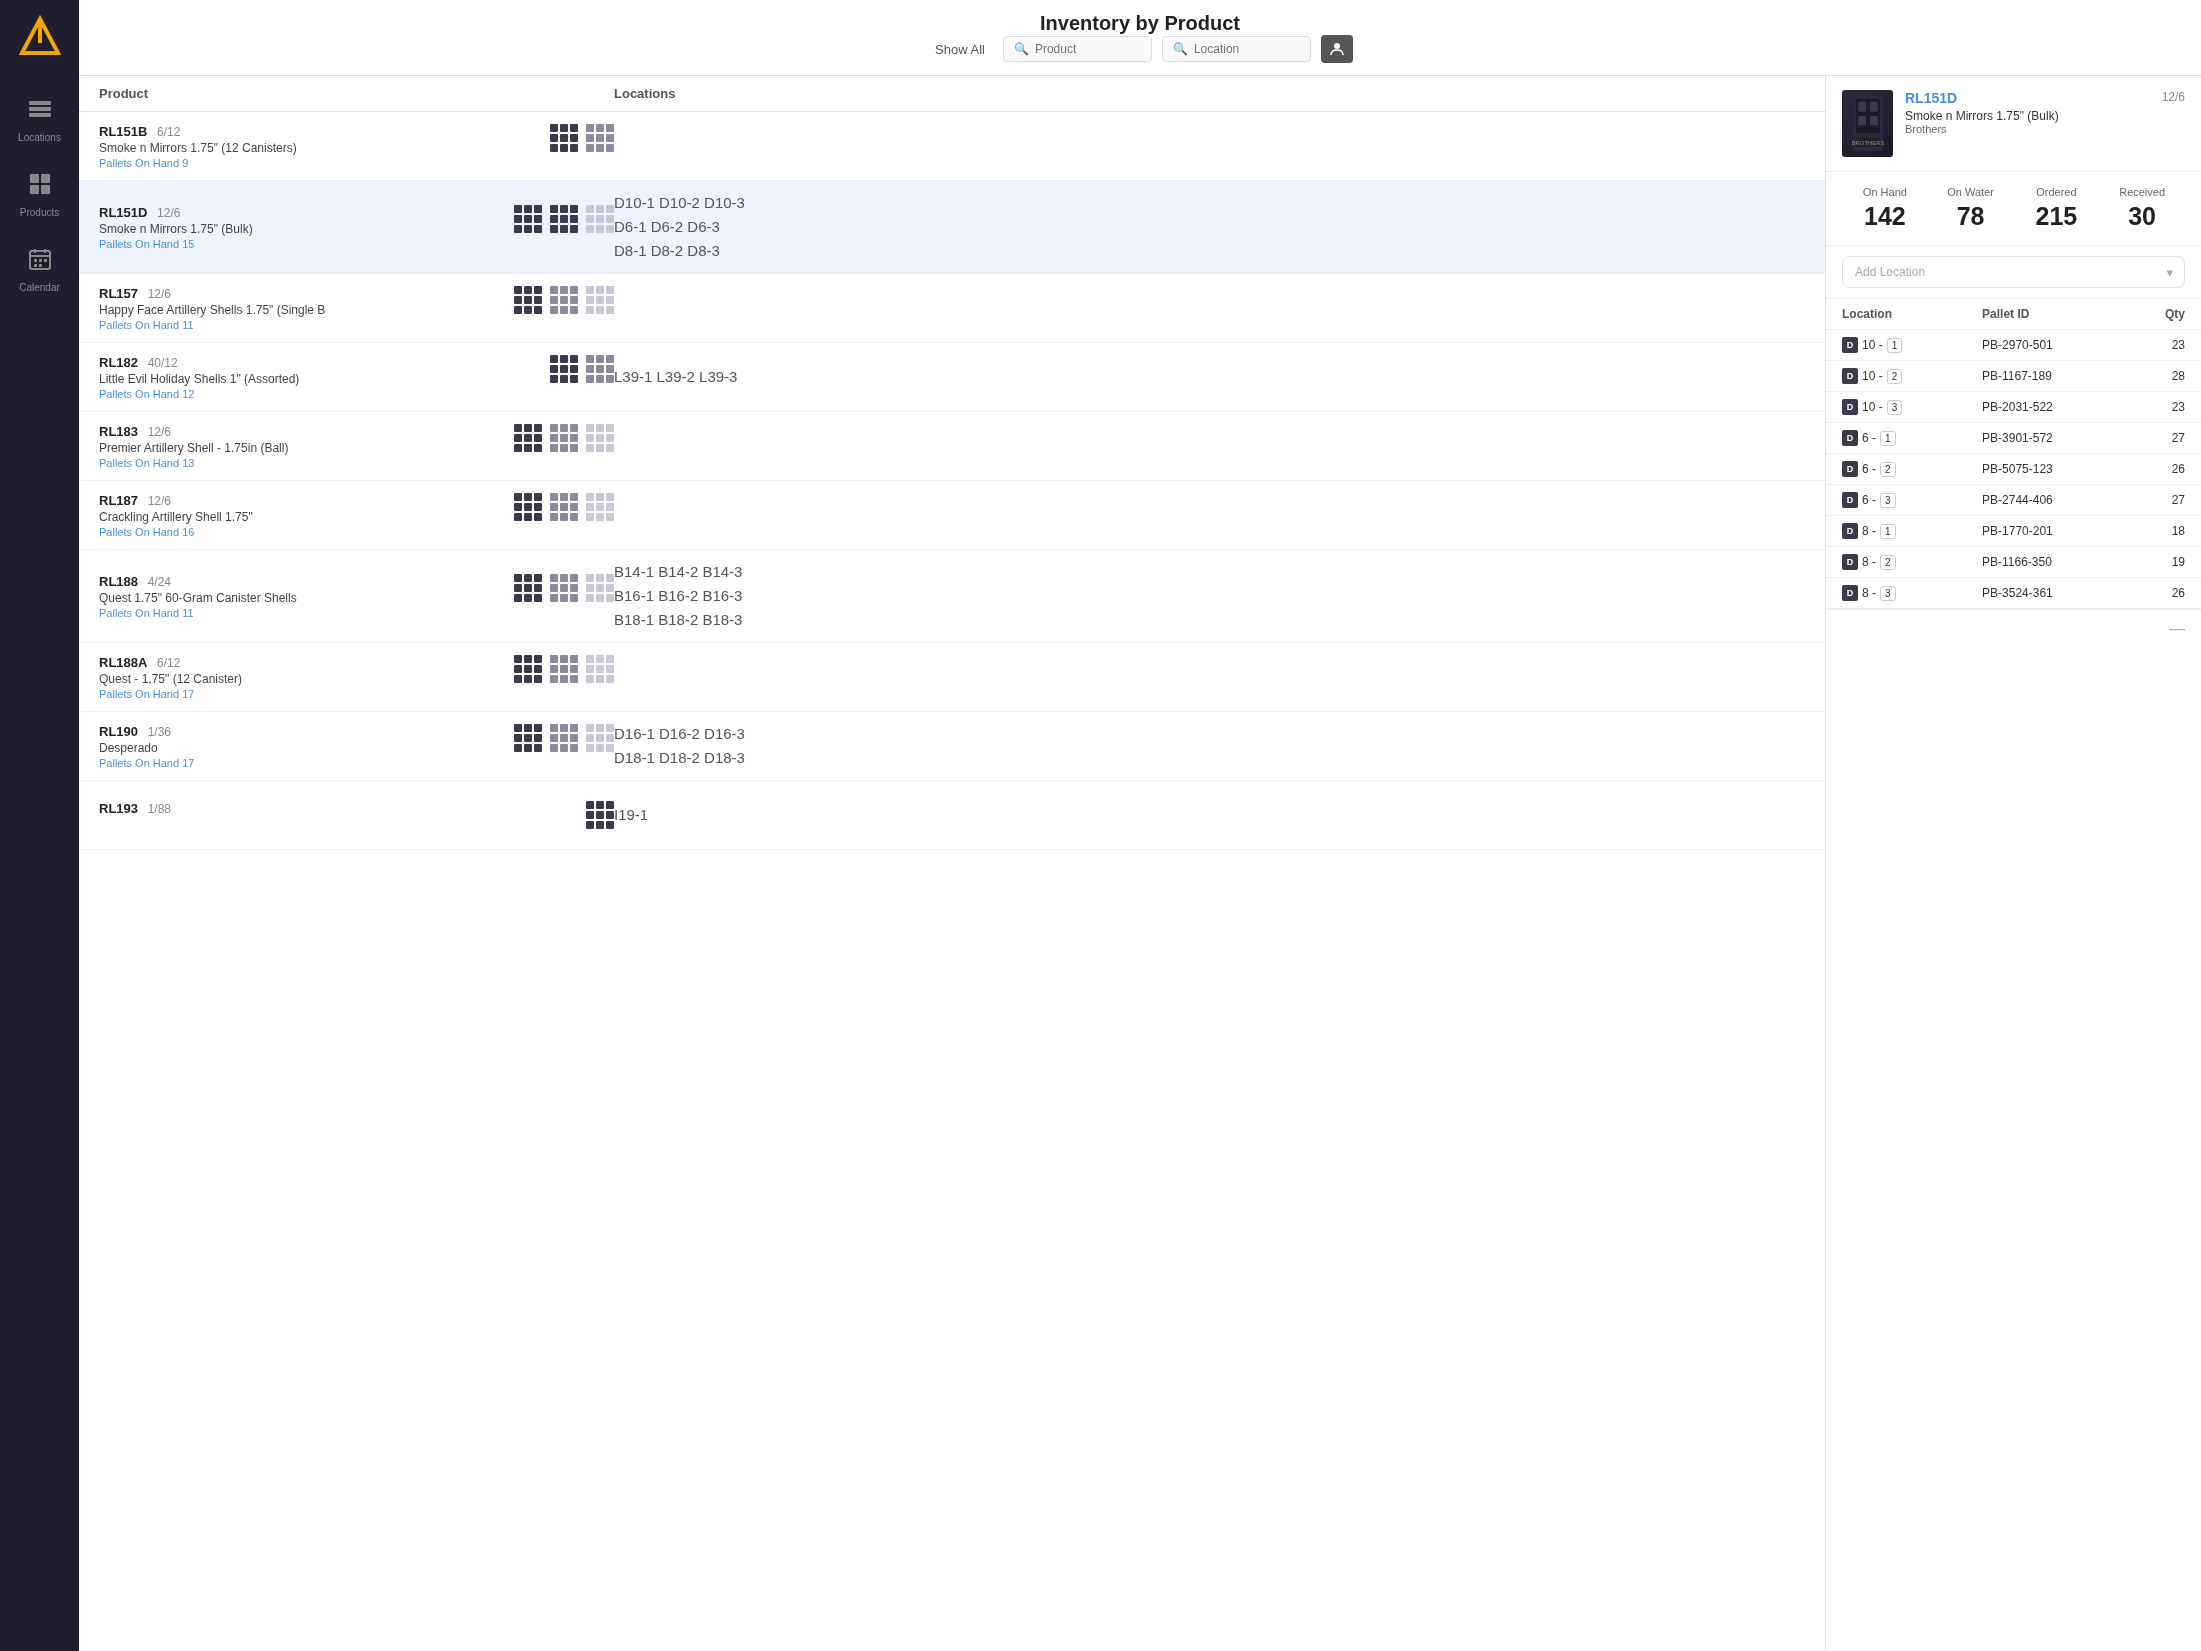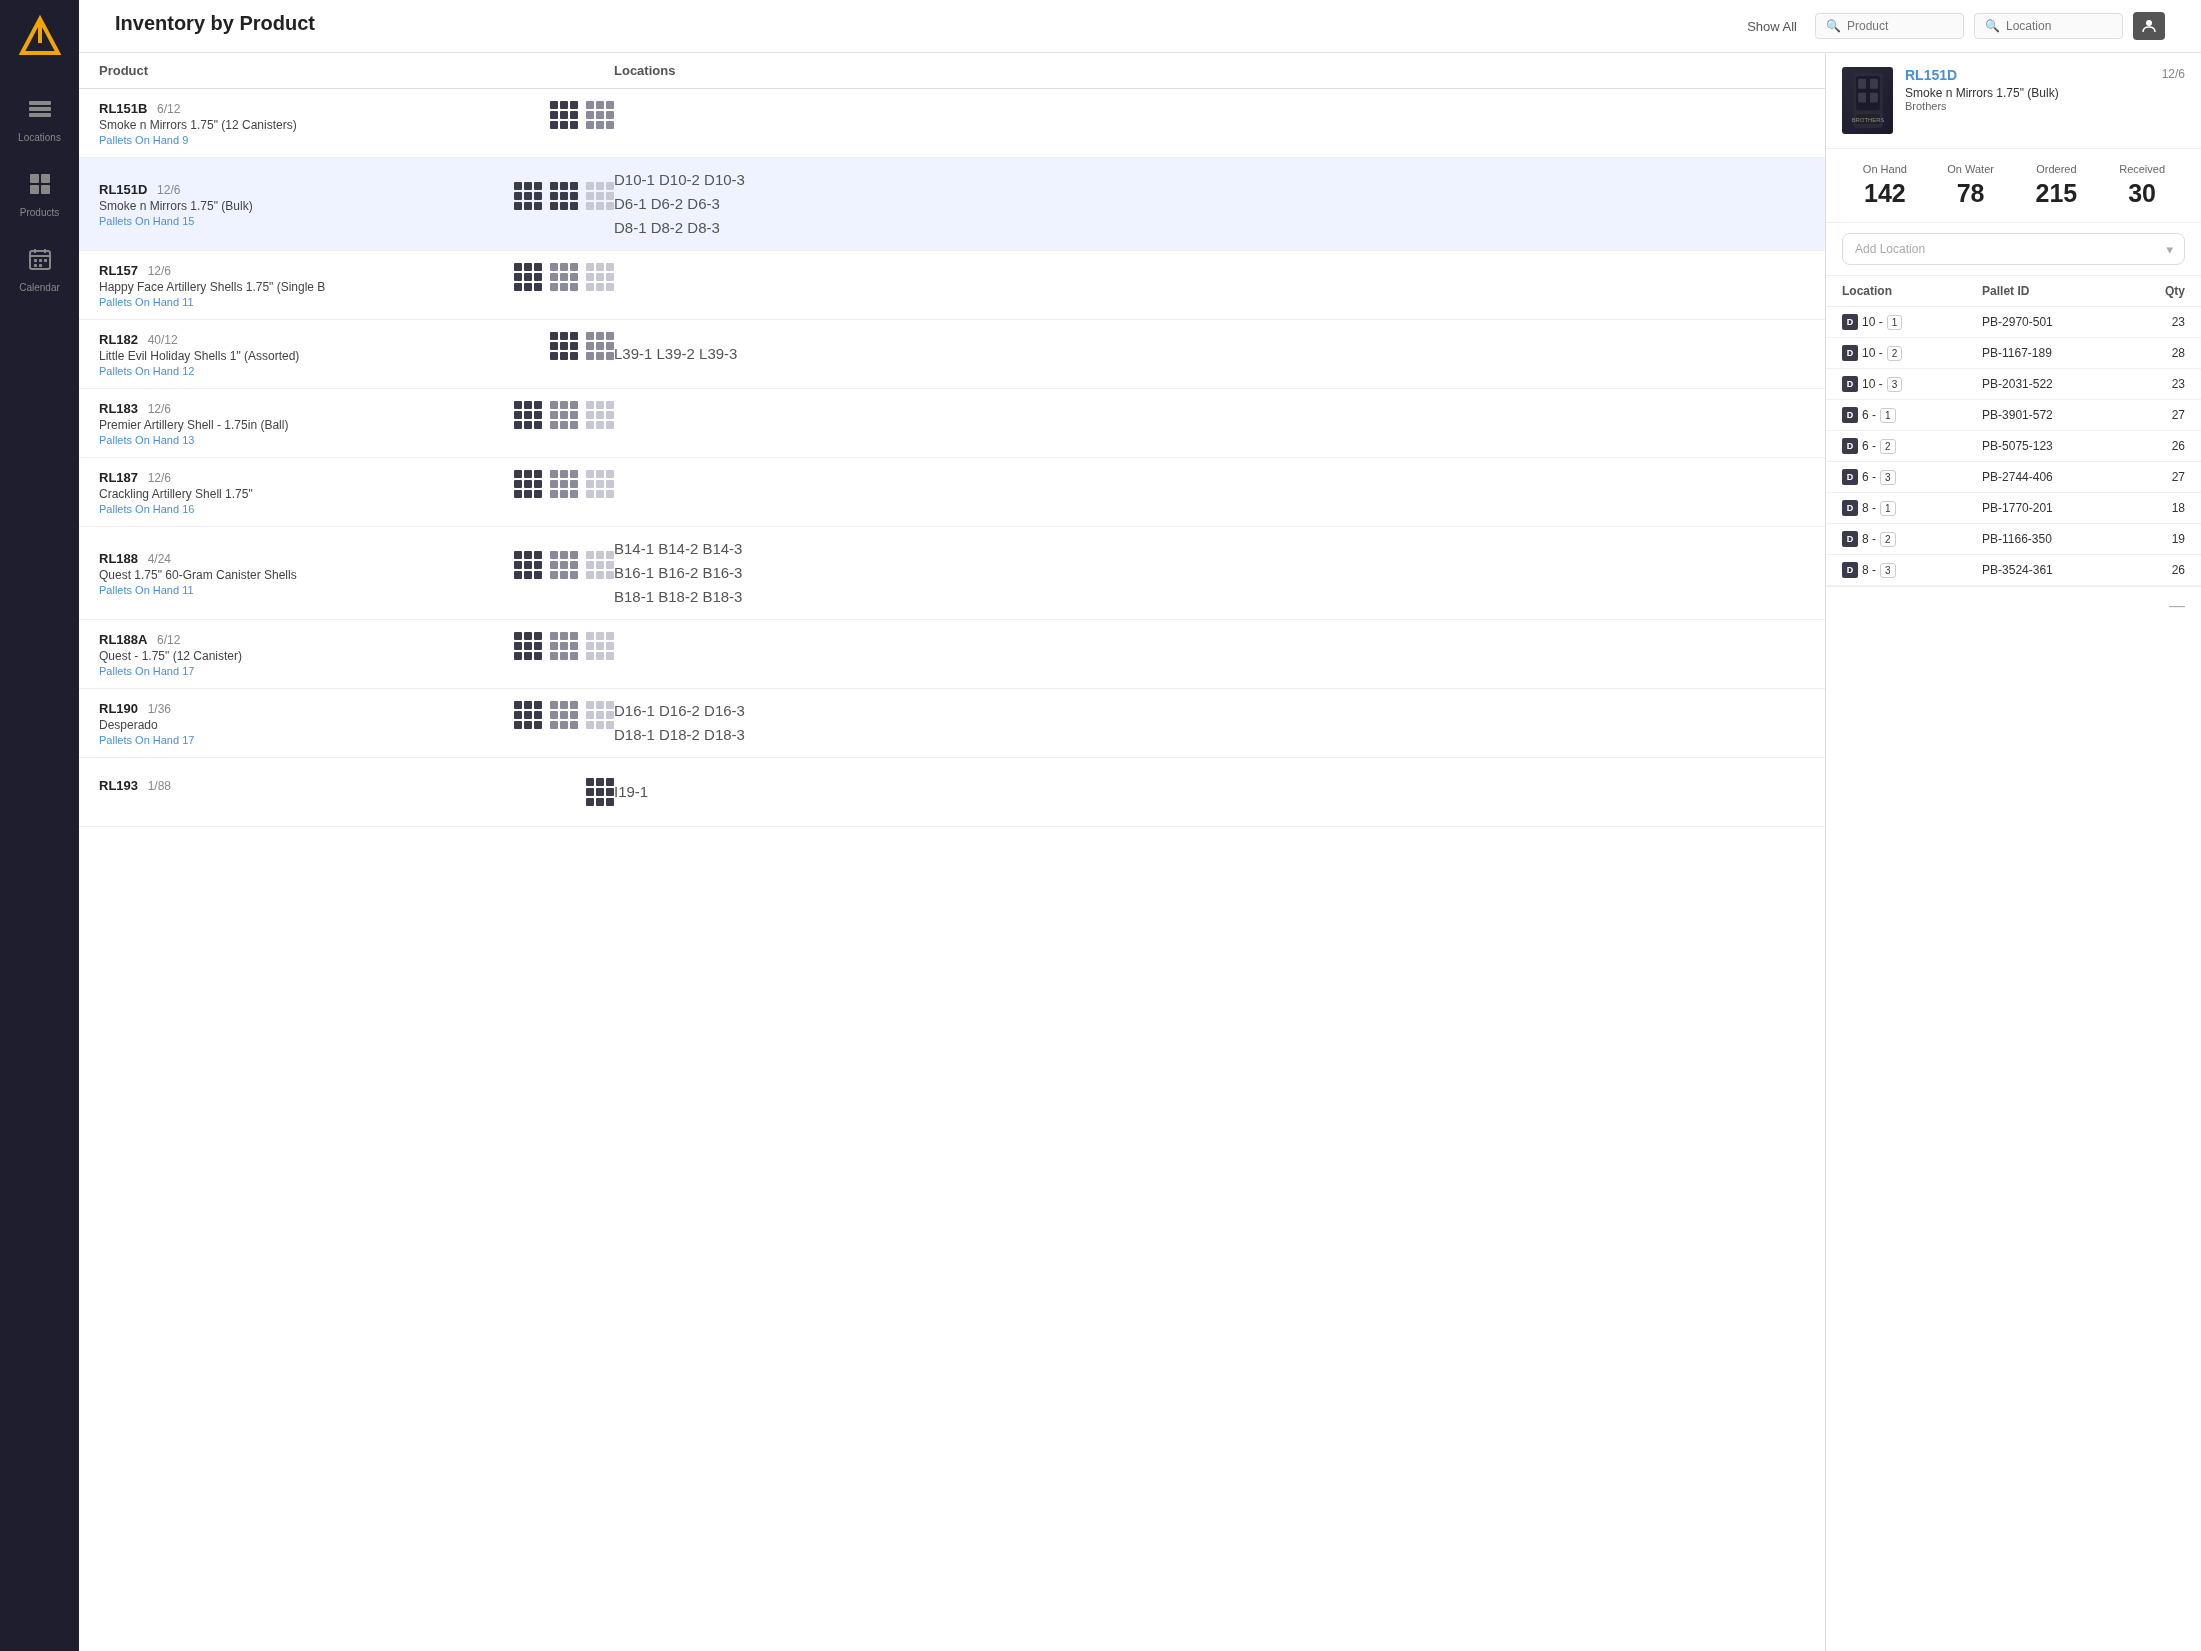--- a/index.html
+++ b/index.html
@@ -45,24 +45,25 @@
       display: flex;
       flex-direction: column;
       overflow: hidden;
     }
 
     
     .header {
       background: #fff;
       padding: 12px 36px;
       display: flex;
-      align-items: flex-start;
+      align-items: center;
       justify-content: space-between;
       border-bottom: 1px solid #e0e0e0;
       flex-shrink: 0;
+      flex-direction: column;
     }
     .header-title { font-size: 20px; font-weight: 600; color: #222; }
     .header-right { display: flex; align-items: center; gap: 10px; }
     .show-all-btn { background: none; border: none; color: #555; font-size: 13px; cursor: pointer; padding: 4px 8px; }
     .search-box {
       display: flex;
       align-items: center;
       border: 1px solid #ddd;
       border-radius: 4px;
       background: #fafafa;

